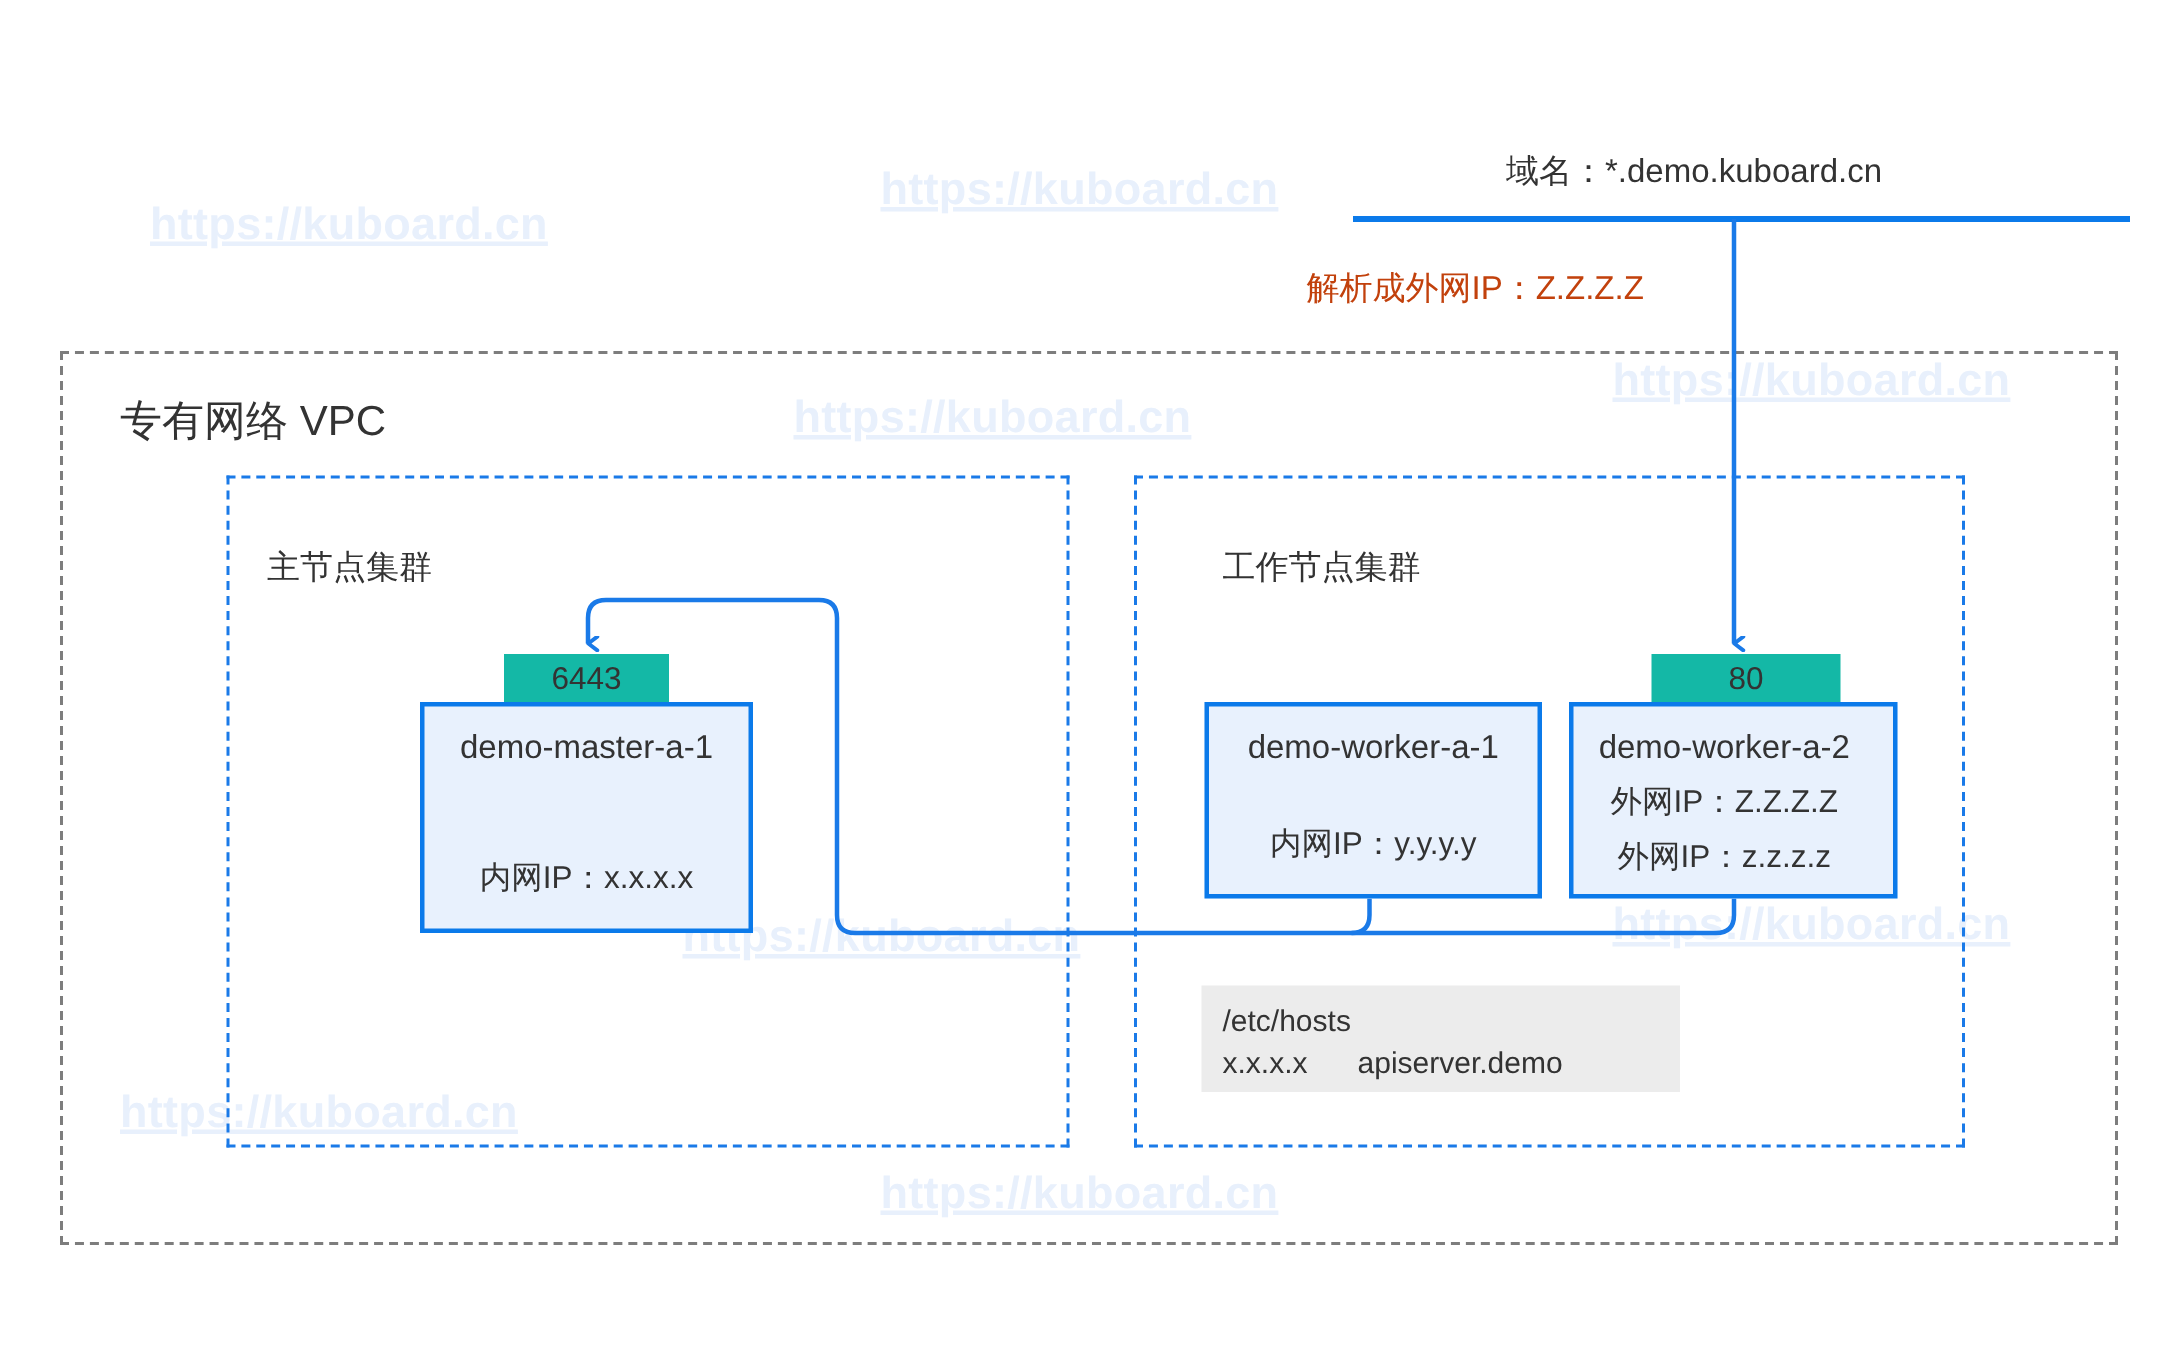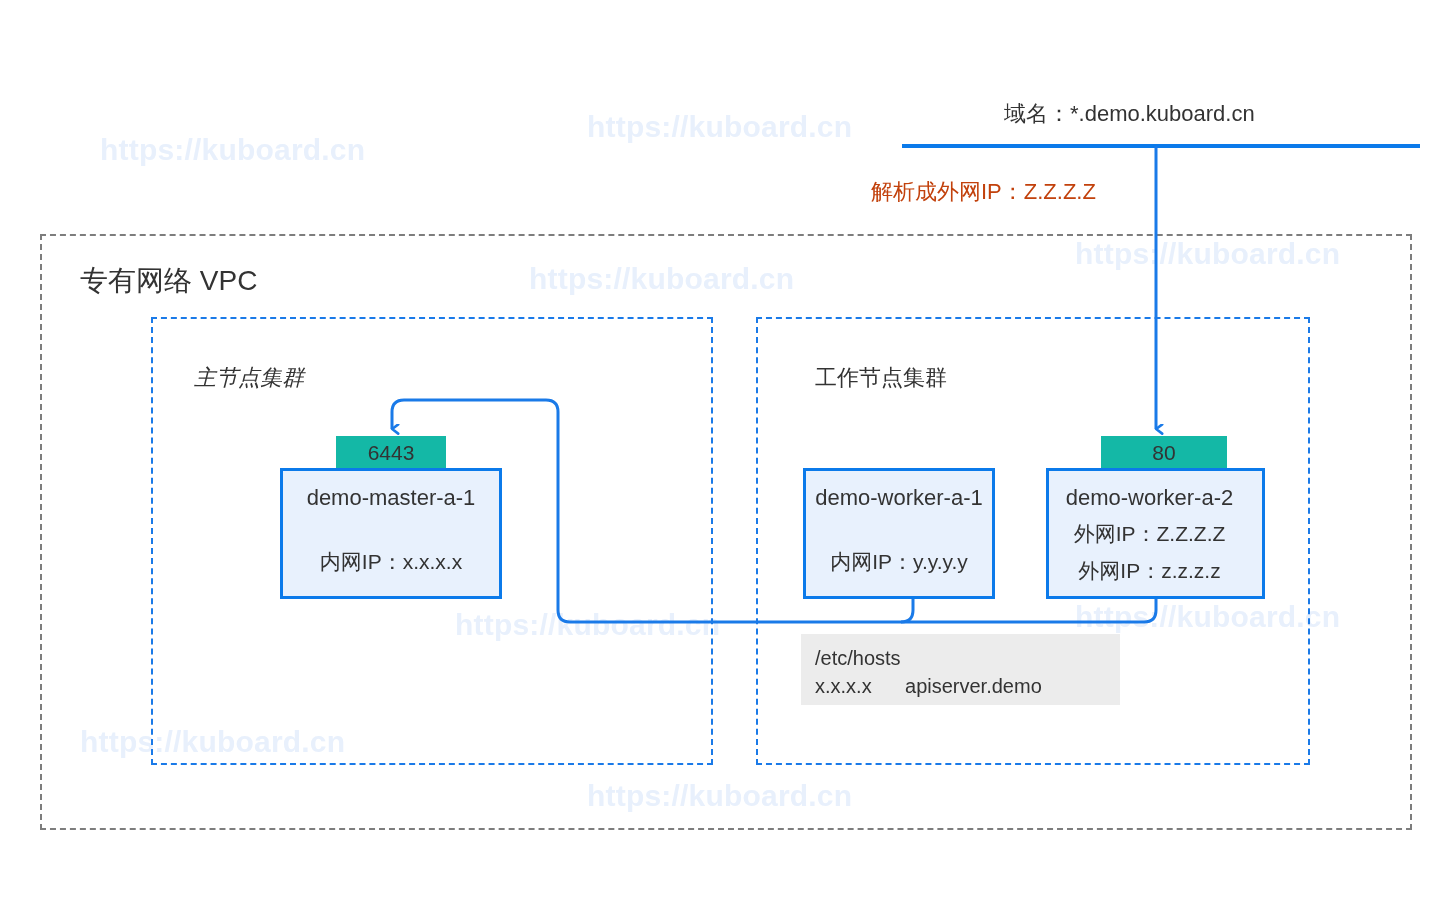--- a/index.html
+++ b/index.html
@@ -23,21 +23,21 @@
   .wm {
     position: absolute;
     font-family: "Liberation Sans", "DejaVu Sans", sans-serif;
     font-weight: bold;
     color: #e8f0fc;
     white-space: nowrap;
     user-select: none;
     pointer-events: none;
     letter-spacing: 0.2px;
   }
-  .wm-a { font-size: 30px; }
+  .wm-a { font-size: 30px; text-decoration: underline; }
 
   
   #wires {
     position: absolute; left: 0; top: 0;
     width: 1452px; height: 900px;
     pointer-events: none;
   }
 
   
   .vpc-box {
@@ -62,21 +62,21 @@
   }
   .cluster-master { left: 151px; top: 317px; width: 562px; height: 448px; }
   .cluster-worker { left: 756px; top: 317px; width: 554px; height: 448px; }
 
   .cluster-label {
     position: absolute;
     font-size: 22px;
     color: #333333;
     white-space: nowrap;
   }
-  .lbl-master { left: 194px; top: 363px; font-style: italic; }
+  .lbl-master { left: 178px; top: 363px; }
   .lbl-worker { left: 799px; top: 363px; margin-left: 16px; }
 
   
   .port-badge {
     position: absolute;
     background: #14b8a6;
     color: #333333;
     font-size: 21px;
     display: flex;
     align-items: center;
@@ -99,26 +99,26 @@
     color: #333333;
     white-space: nowrap;
   }
   .node .nip {
     font-size: 21px;
     color: #333333;
     white-space: nowrap;
   }
 
   .node-master {
-    left: 280px; top: 468px; width: 222px; height: 131px;
+    left: 280px; top: 468px; width: 222px; height: 154px;
     justify-content: space-between;
     padding: 14px 0 20px 0;
   }
   .node-worker1 {
-    left: 803px; top: 468px; width: 192px; height: 131px;
+    left: 803px; top: 468px; width: 225px; height: 131px;
     justify-content: space-between;
     padding: 14px 0 20px 0;
   }
   .node-worker2 {
     left: 1046px; top: 468px; width: 219px; height: 131px;
     justify-content: flex-start;
     padding: 14px 12px 0 0;
     gap: 9px;
   }
 
@@ -134,21 +134,21 @@
     position: absolute;
     left: 871px; top: 177px;
     font-size: 22px;
     color: #c2410c;
     white-space: nowrap;
   }
 
   
   .hosts-note {
     position: absolute;
-    left: 801px; top: 634px;
+    left: 801px; top: 657px;
     width: 319px; height: 71px;
     background: #ececec;
     padding: 10px 14px 0 14px;
   }
   .hosts-note .hline {
     font-size: 20px;
     color: #333333;
     line-height: 28px;
     white-space: pre;
   }

